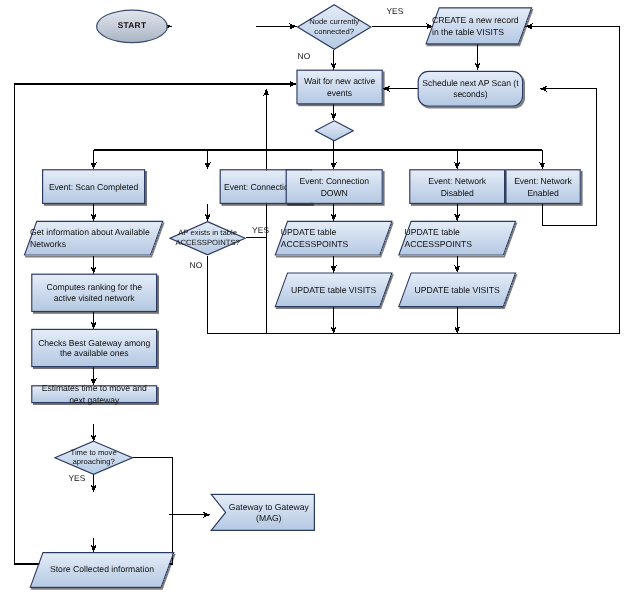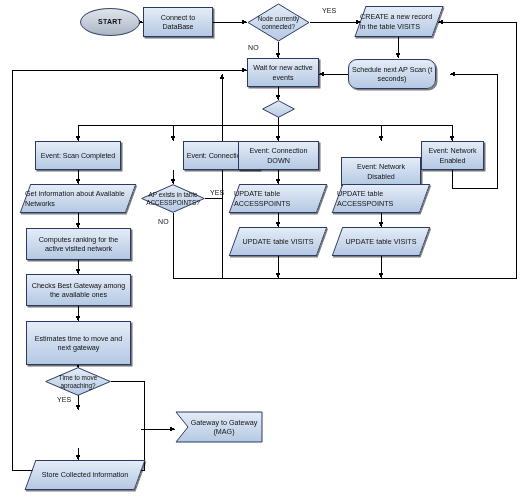--- a/index.html
+++ b/index.html
@@ -129,23 +129,20 @@
       <path d="M452,170 L452,188 L497,188 L497,74 L450,74" marker-end="url(#ah)"></path>
 
       <path d="M455,278 L516,278 L516,22 L438,22" marker-end="url(#ah)"></path>
     </g>
   </svg>
 
   <div class="node ellipse" style="left:80px;top:8px;width:60px;height:28px;">
     <span>START</span>
   </div>
 
-  <div class="node rect" style="left:143px;top:7px;width:70px;height:30px;">
-    <span>Connect to DataBase</span>
-  </div>
 
   <div class="dia" style="left:247px;top:3px;width:63px;height:39px;">
     <svg class="dshape" viewBox="0 0 63 39" preserveAspectRatio="none">
       <defs>
           <linearGradient id="g1" x1="0" y1="0" x2="0" y2="1">
         <stop offset="0%" stop-color="#e4ecf7"></stop>
             <stop offset="100%" stop-color="#b4c9e3"></stop>
       </linearGradient>
         </defs>
       <path d="M31.5,1 L62,19.5 L31.5,38 L1,19.5 Z" fill="url(#g1)" stroke="#2b3a63" stroke-width="1"></path>
@@ -187,21 +184,21 @@
 
   <div class="node rect" style="left:35px;top:141px;width:86px;height:29px;">
     <span>Event: Scan Completed</span>
   </div>
   <div class="node rect" style="left:135px;top:141px;width:77px;height:29px;margin-left:48px;">
     <span>Event: Connection UP</span>
   </div>
   <div class="node rect" style="left:238px;top:141px;width:81px;height:29px;">
     <span>Event: Connection DOWN</span>
   </div>
-  <div class="node rect" style="left:341px;top:157px;width:80px;height:29px;">
+  <div class="node rect" style="left:341px;top:141px;width:80px;height:29px;">
     <span>Event: Network Disabled</span>
   </div>
   <div class="node rect" style="left:421px;top:141px;width:63px;height:29px;">
     <span>Event: Network Enabled</span>
   </div>
 
   <div class="para" style="left:25px;top:184px;width:106px;height:29px;">
     <div class="skew"></div>
     <div class="txt">
       <span>Get information about Available Networks</span>
@@ -248,21 +245,21 @@
       <span>UPDATE table VISITS</span>
     </div>
   </div>
 
   <div class="node rect" style="left:26px;top:228px;width:105px;height:32px;">
     <span>Computes ranking for the active visited network</span>
   </div>
   <div class="node rect" style="left:26px;top:274px;width:105px;height:32px;">
     <span>Checks Best Gateway among the available ones</span>
   </div>
-  <div class="node rect" style="left:26px;top:321px;width:105px;height:44px;">
+  <div class="node rect" style="left:26px;top:321px;width:105px;height:15px;">
     <span>Estimates time to move and next gateway</span>
   </div>
 
   <div class="dia" style="left:45px;top:367px;width:66px;height:29px;">
     <svg class="dshape" viewBox="0 0 66 29" preserveAspectRatio="none">
       <defs>
           <linearGradient id="g4" x1="0" y1="0" x2="0" y2="1">
         <stop offset="0%" stop-color="#e4ecf7"></stop>
             <stop offset="100%" stop-color="#b4c9e3"></stop>
       </linearGradient>

